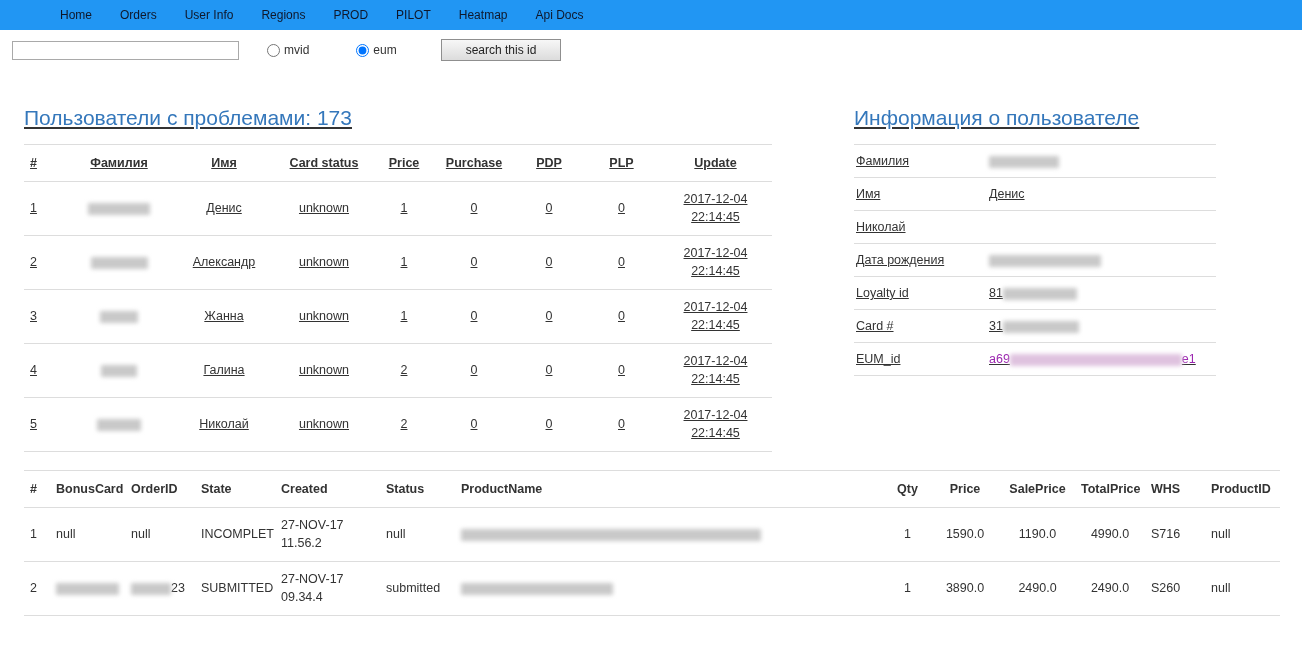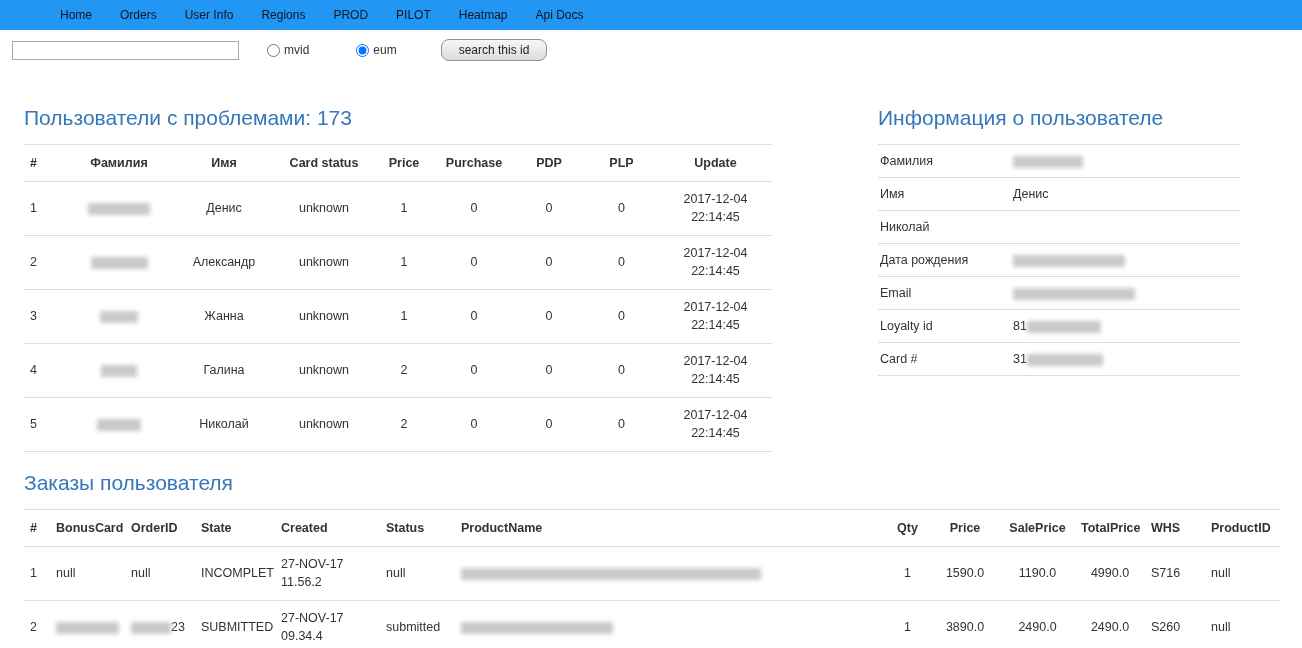--- a/index.html
+++ b/index.html
@@ -52,33 +52,33 @@
     cursor: pointer;
     justify-content: space-between;
   }
   .radio-group.first { margin-left: 28px; }
   .radio-group.second { margin-left: 47px; }
   .radio-group input { margin: 0; }
   .search-btn {
     margin-left: 44px;
     font-size: 12px;
     font-family: "Liberation Sans", sans-serif;
-    padding: 3px 17px;
+    padding: 3px 24px;
     border: 1px solid #8f8f8f;
-    border-radius: 8px;
+    border-radius: 0;
     background: linear-gradient(#f7f7f7, #dcdcdc);
     color: #222;
     cursor: pointer;
   }
 
   
   .content { padding: 0 22px 24px 24px; }
-  .top-cols { display: flex; margin-top: 34px; }
+  .top-cols { display: flex; margin-top: 34px; text-decoration: underline; }
   .left-col { width: 748px; flex: none; }
-  .right-col { width: 362px; flex: none; margin-left: 106px; }
+  .right-col { width: 362px; flex: none; margin-left: 82px; }
   .section-title {
     font-size: 21px;
     font-weight: 400;
     color: #3477bb;
     margin: 0 0 14px 0;
     line-height: 1.2;
   }
 
   
   table { border-collapse: collapse; width: 100%; font-size: 12.5px; table-layout: fixed; }
@@ -277,38 +277,37 @@
           </div>
           <div class="info-row">
             <span class="info-label">Николай</span>
             <span class="info-value"></span>
           </div>
           <div class="info-row">
             <span class="info-label">Дата рождения</span>
             <span class="info-value"><span class="redact" style="width:112px"></span></span>
           </div>
           <div class="info-row">
-            <span class="info-label">Email</span>
-            <span class="info-value"><span class="redact" style="width:122px"></span></span>
-          </div>
-          <div class="info-row">
             <span class="info-label">Loyalty id</span>
             <span class="info-value"><span>81</span><span class="redact" style="width:74px"></span></span>
           </div>
           <div class="info-row">
             <span class="info-label">Card #</span>
             <span class="info-value"><span>31</span><span class="redact" style="width:76px"></span></span>
           </div>
+          <div class="info-row">
+            <span class="info-label">EUM_id</span>
+            <span class="info-value"><span class="eum-text">a69</span><span class="redact pink" style="width:172px"></span><span class="eum-text">e1</span></span>
+          </div>
         </div>
       </div>
 
     </div>
 
     <div class="orders-section">
-      <h2 class="section-title">Заказы пользователя</h2>
       <table class="data-table">
         <colgroup>
           <col style="width:26px">
             <col style="width:75px">
             <col style="width:70px">
           <col style="width:80px">
             <col style="width:105px">
             <col style="width:75px">
           <col style="width:430px">
             <col style="width:45px">

